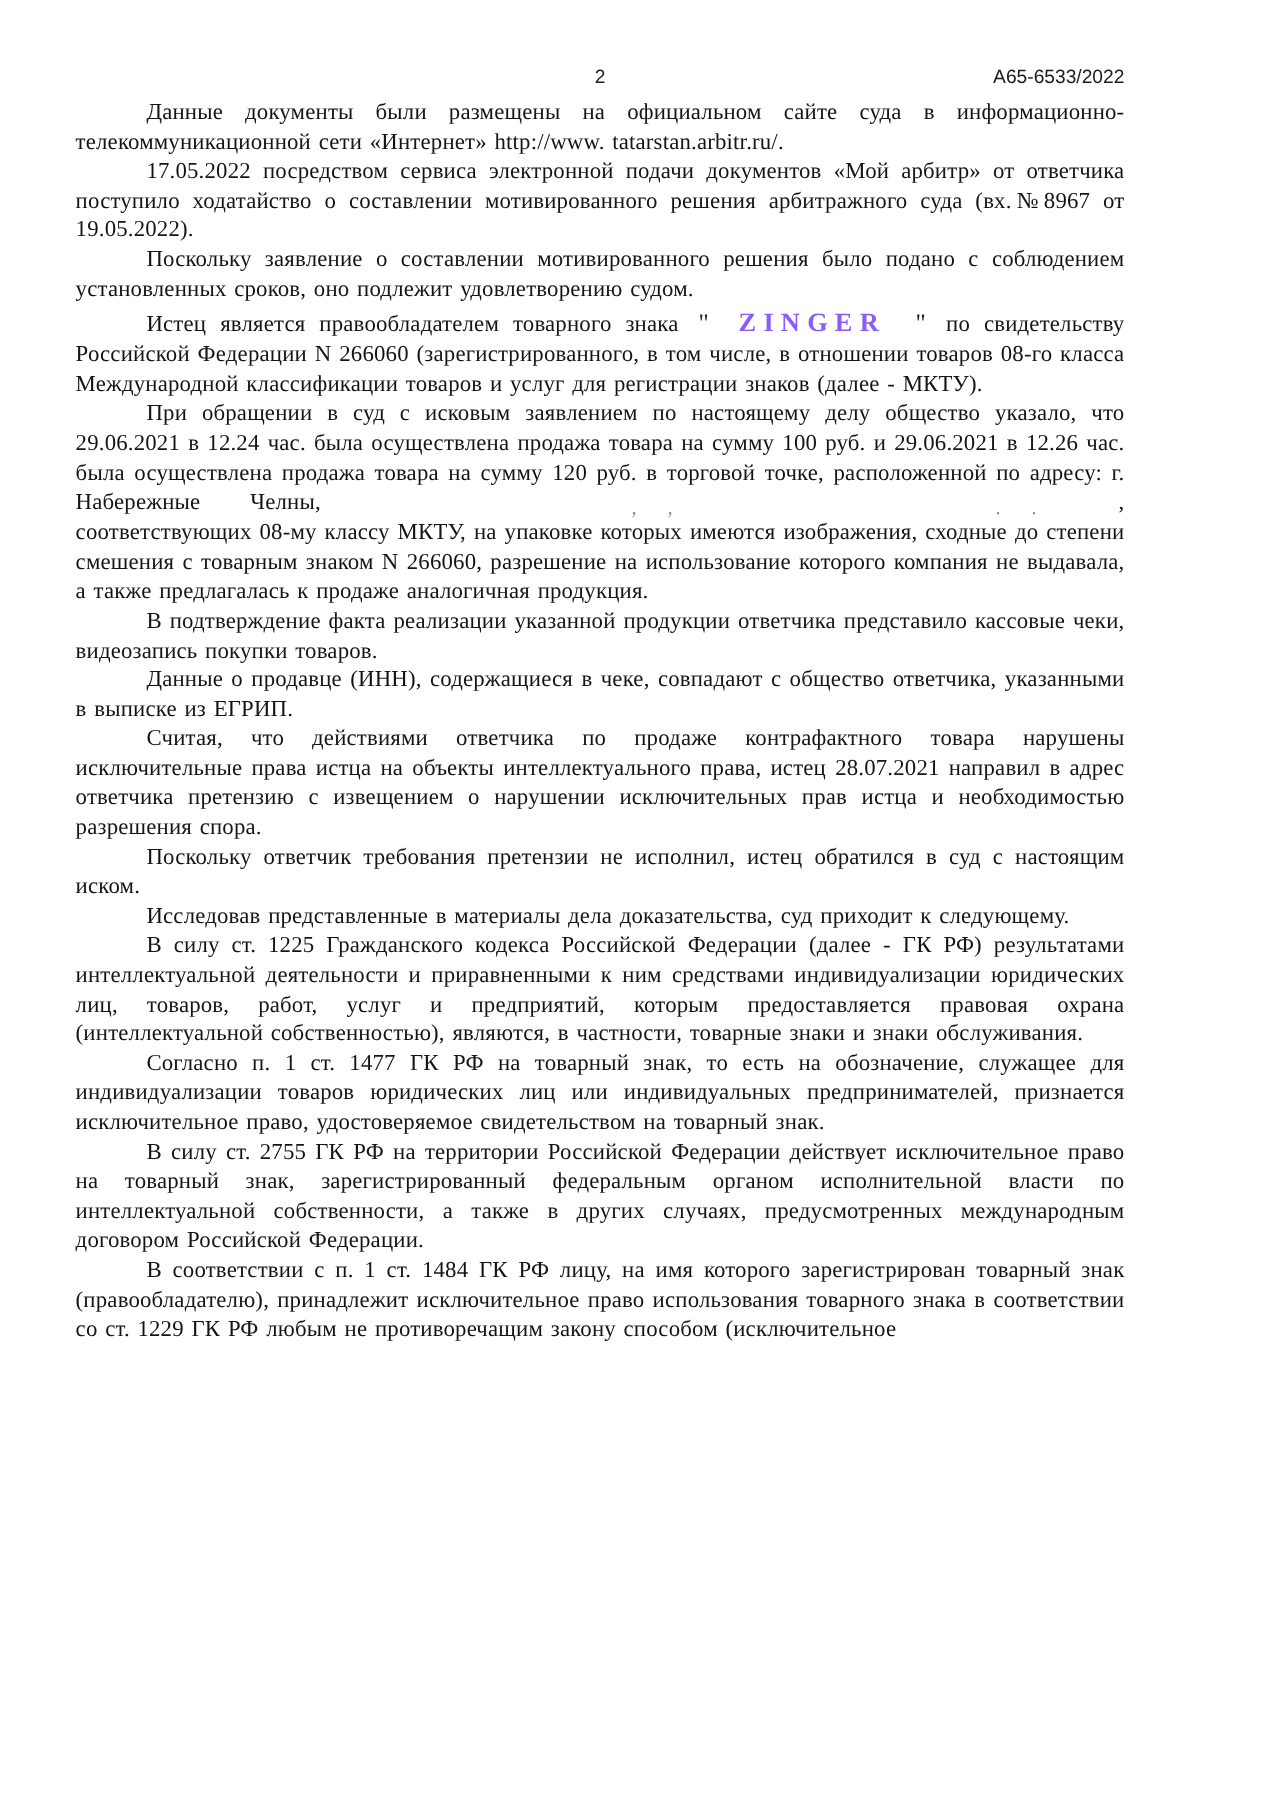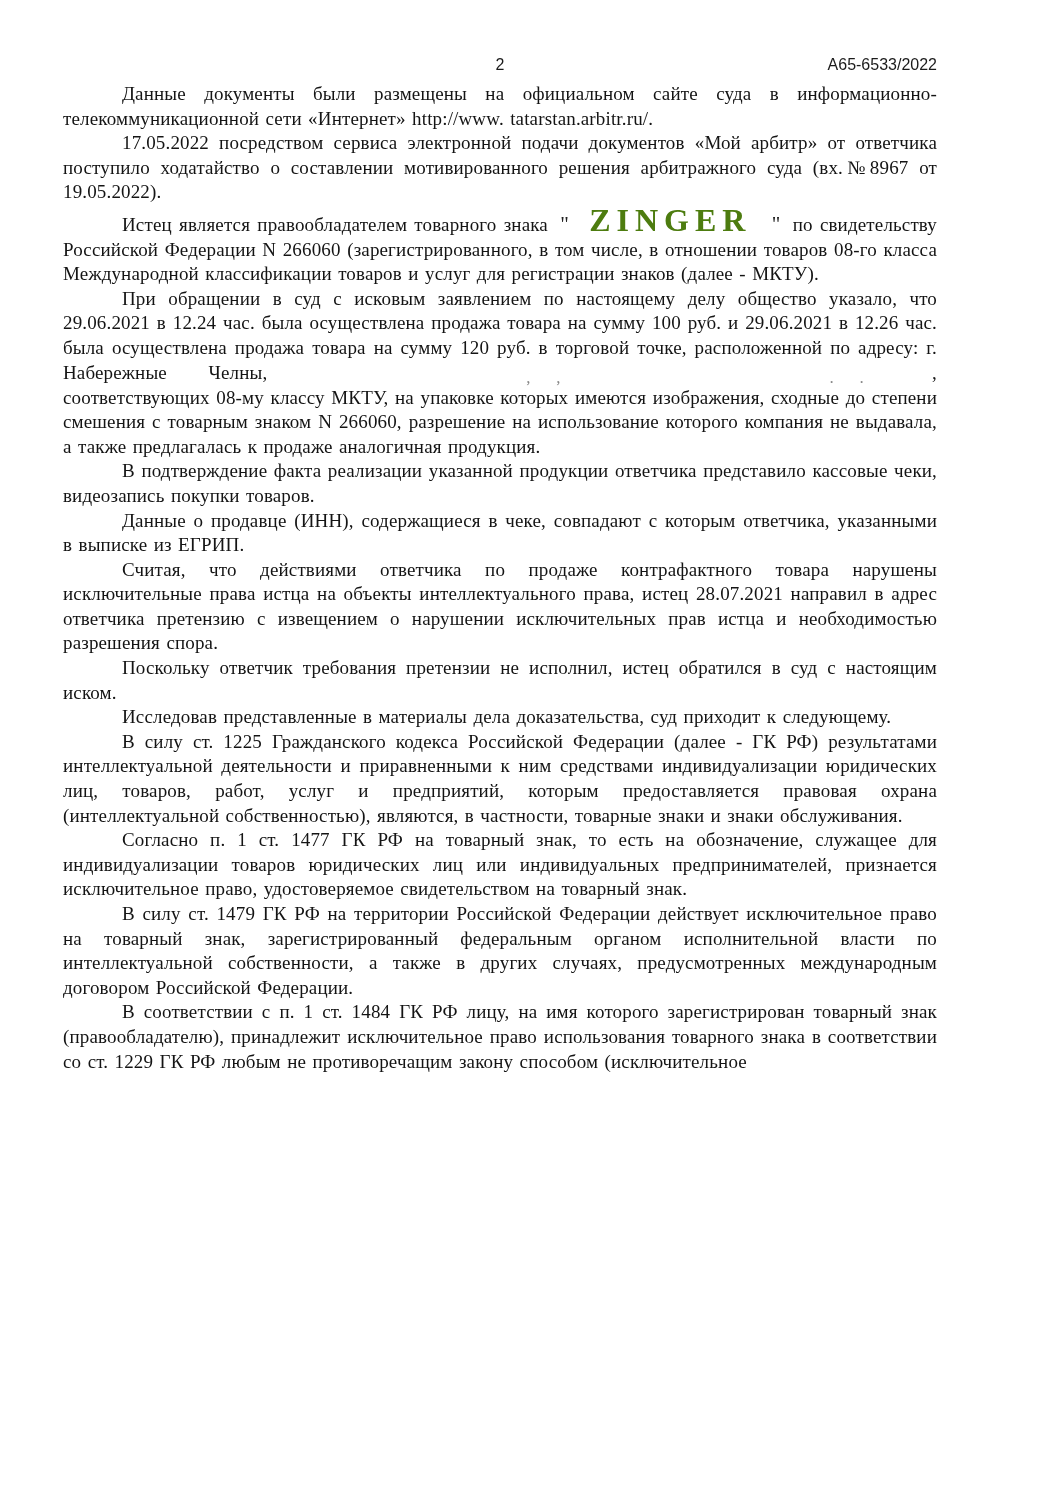--- a/index.html
+++ b/index.html
@@ -16,22 +16,22 @@
   .header .pnum{grid-column:2;}
   .header .case{justify-self:end;}
   #paragraphs{margin-top:2px;}
   .para{
     margin:0;text-indent:59px;text-align:justify;
     font-family:"Liberation Serif",serif;font-size:19px;line-height:24.6px;
     color:#141414;word-spacing:1.5px;letter-spacing:0.15px;
   }
   .seg{}
   .tm{
-    font-weight:bold;font-size:32px;line-height:30px;letter-spacing:6px;
-    margin:0 8px;white-space:nowrap;color:#4d7c0f;
+    font-weight:bold;font-size:22px;line-height:30px;letter-spacing:6px;
+    margin:0 8px;white-space:nowrap;color:#8b5cf6;
     font-family:"Liberation Serif",serif;
   }
   .tmq{font-size:21px;margin:0 5px;color:#222;}
   .rgap{
     display:inline-block;height:18px;line-height:18px;vertical-align:-4px;
     overflow:visible;
   }
   .marks{
     color:#555;opacity:.7;font-size:17px;letter-spacing:10px;
     font-family:"Liberation Serif",serif;
@@ -41,25 +41,26 @@
 <body>
 
 <div class="page">
   <div class="header">
     <span class="pnum">2</span>
     <span class="case">А65-6533/2022</span>
   </div>
   <div id="paragraphs">
       <p class="para"><span class="seg">Данные документы были размещены на официальном сайте суда в информационно-телекоммуникационной сети «Интернет» http://www. tatarstan.arbitr.ru/.</span></p>
       <p class="para"><span class="seg">17.05.2022 посредством сервиса электронной подачи документов «Мой арбитр» от ответчика поступило ходатайство о составлении мотивированного решения арбитражного суда (вх.№8967 от 19.05.2022).</span></p>
+      <p class="para"><span class="seg">Поскольку заявление о составлении мотивированного решения было подано с соблюдением установленных сроков, оно подлежит удовлетворению судом.</span></p>
       <p class="para"><span class="seg">Истец является правообладателем товарного знака</span> <span class="tmq">"</span> <span class="tm">ZINGER</span> <span class="tmq">"</span> <span class="seg">по свидетельству Российской Федерации N 266060 (зарегистрированного, в том числе, в отношении товаров 08-го класса Международной классификации товаров и услуг для регистрации знаков (далее - МКТУ).</span></p>
       <p class="para"><span class="seg">При обращении в суд с исковым заявлением по настоящему делу общество указало, что 29.06.2021 в 12.24 час. была осуществлена продажа товара на сумму 100 руб. и 29.06.2021 в 12.26 час. была осуществлена продажа товара на сумму 120 руб. в торговой точке, расположенной по адресу: г. Набережные Челны,</span> <span class="rgap" style="width: 420px; text-align: center;"><span class="marks">, ,</span></span> <span class="rgap" style="width: 120px; text-align: left;"><span class="marks">. .</span></span> <span class="seg">, соответствующих 08-му классу МКТУ, на упаковке которых имеются изображения, сходные до степени смешения с товарным знаком N 266060, разрешение на использование которого компания не выдавала, а также предлагалась к продаже аналогичная продукция.</span></p>
       <p class="para"><span class="seg">В подтверждение факта реализации указанной продукции ответчика представило кассовые чеки, видеозапись покупки товаров.</span></p>
-      <p class="para"><span class="seg">Данные о продавце (ИНН), содержащиеся в чеке, совпадают с которым ответчика, указанными в выписке из ЕГРИП.</span></p>
+      <p class="para"><span class="seg">Данные о продавце (ИНН), содержащиеся в чеке, совпадают с общество ответчика, указанными в выписке из ЕГРИП.</span></p>
       <p class="para"><span class="seg">Считая, что действиями ответчика по продаже контрафактного товара нарушены исключительные права истца на объекты интеллектуального права, истец 28.07.2021 направил в адрес ответчика претензию с извещением о нарушении исключительных прав истца и необходимостью разрешения спора.</span></p>
       <p class="para"><span class="seg">Поскольку ответчик требования претензии не исполнил, истец обратился в суд с настоящим иском.</span></p>
       <p class="para"><span class="seg">Исследовав представленные в материалы дела доказательства, суд приходит к следующему.</span></p>
       <p class="para"><span class="seg">В силу ст. 1225 Гражданского кодекса Российской Федерации (далее - ГК РФ) результатами интеллектуальной деятельности и приравненными к ним средствами индивидуализации юридических лиц, товаров, работ, услуг и предприятий, которым предоставляется правовая охрана (интеллектуальной собственностью), являются, в частности, товарные знаки и знаки обслуживания.</span></p>
       <p class="para"><span class="seg">Согласно п. 1 ст. 1477 ГК РФ на товарный знак, то есть на обозначение, служащее для индивидуализации товаров юридических лиц или индивидуальных предпринимателей, признается исключительное право, удостоверяемое свидетельством на товарный знак.</span></p>
-      <p class="para"><span class="seg">В силу ст. 1479 ГК РФ на территории Российской Федерации действует исключительное право на товарный знак, зарегистрированный федеральным органом исполнительной власти по интеллектуальной собственности, а также в других случаях, предусмотренных международным договором Российской Федерации.</span></p>
+      <p class="para"><span class="seg">В силу ст. 2755 ГК РФ на территории Российской Федерации действует исключительное право на товарный знак, зарегистрированный федеральным органом исполнительной власти по интеллектуальной собственности, а также в других случаях, предусмотренных международным договором Российской Федерации.</span></p>
       <p class="para"><span class="seg">В соответствии с п. 1 ст. 1484 ГК РФ лицу, на имя которого зарегистрирован товарный знак (правообладателю), принадлежит исключительное право использования товарного знака в соответствии со ст. 1229 ГК РФ любым не противоречащим закону способом (исключительное</span></p>
     </div>
 </div>
 
 </body></html>

